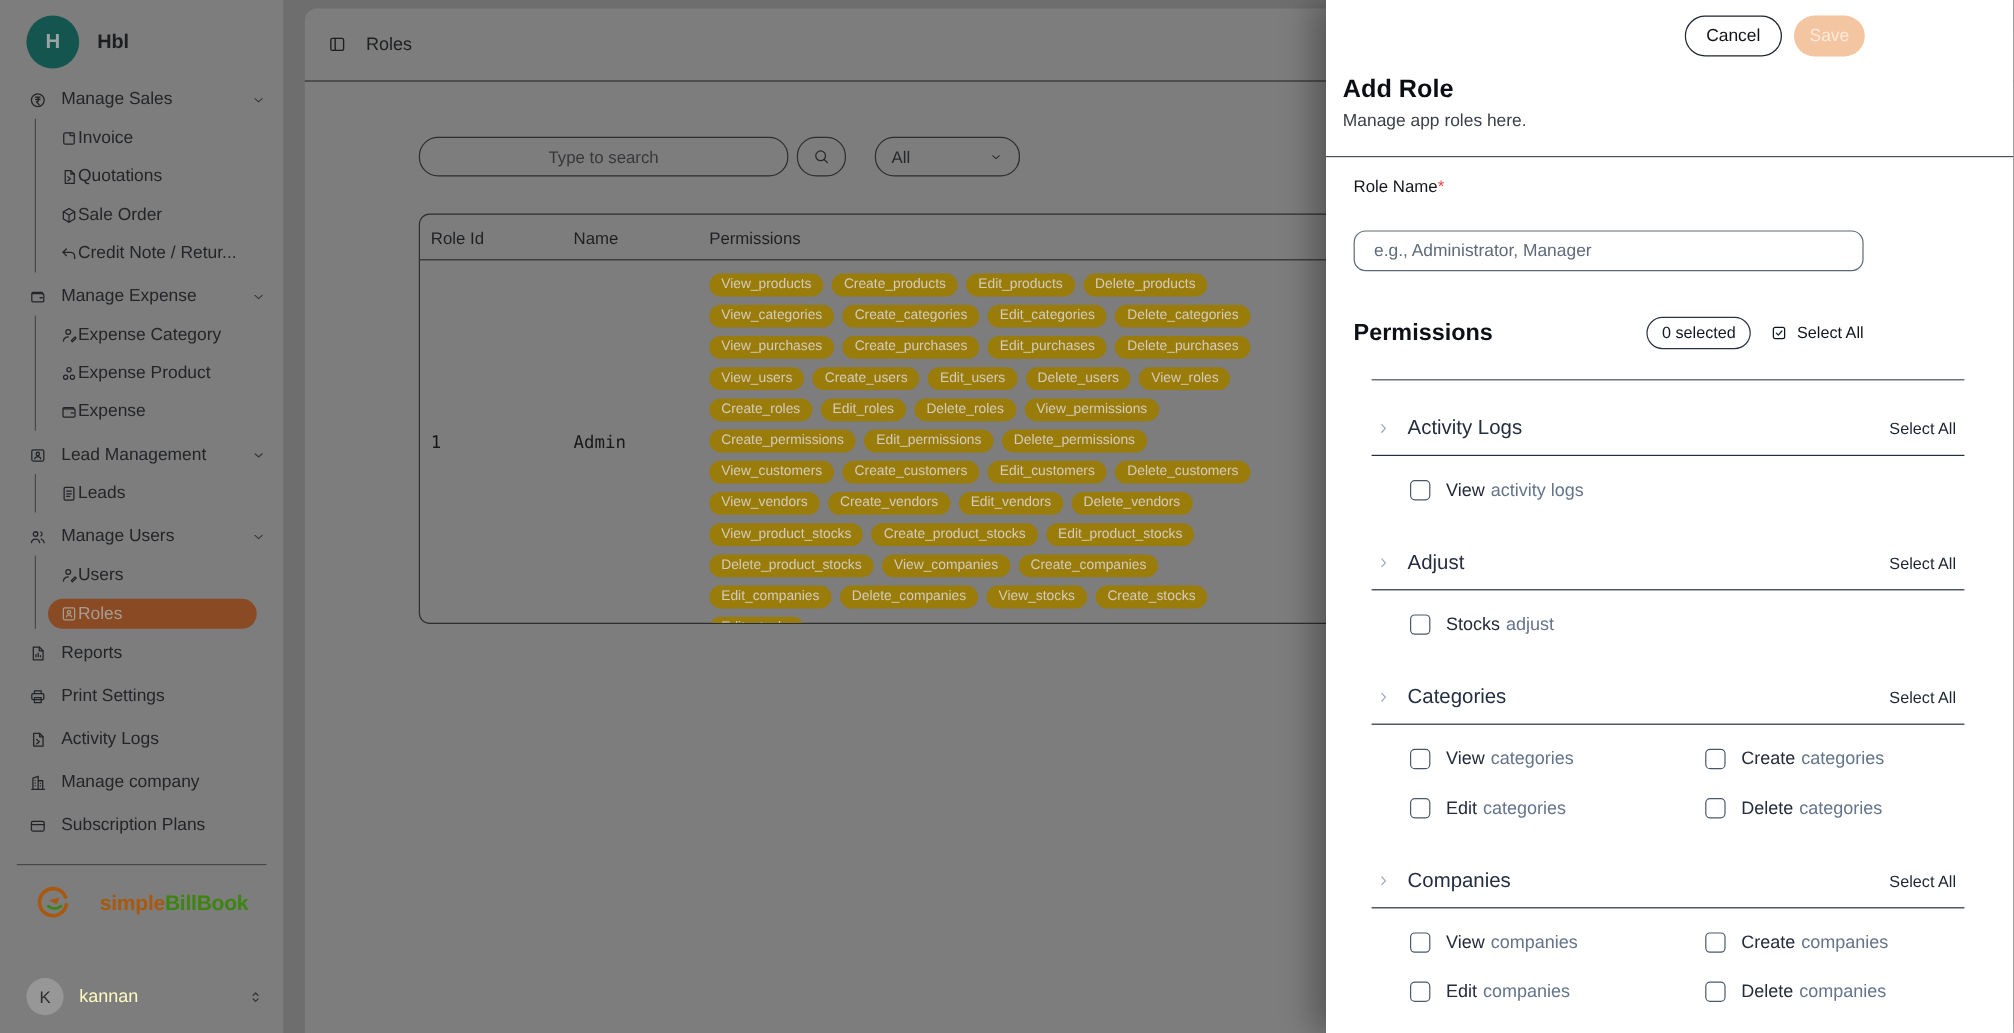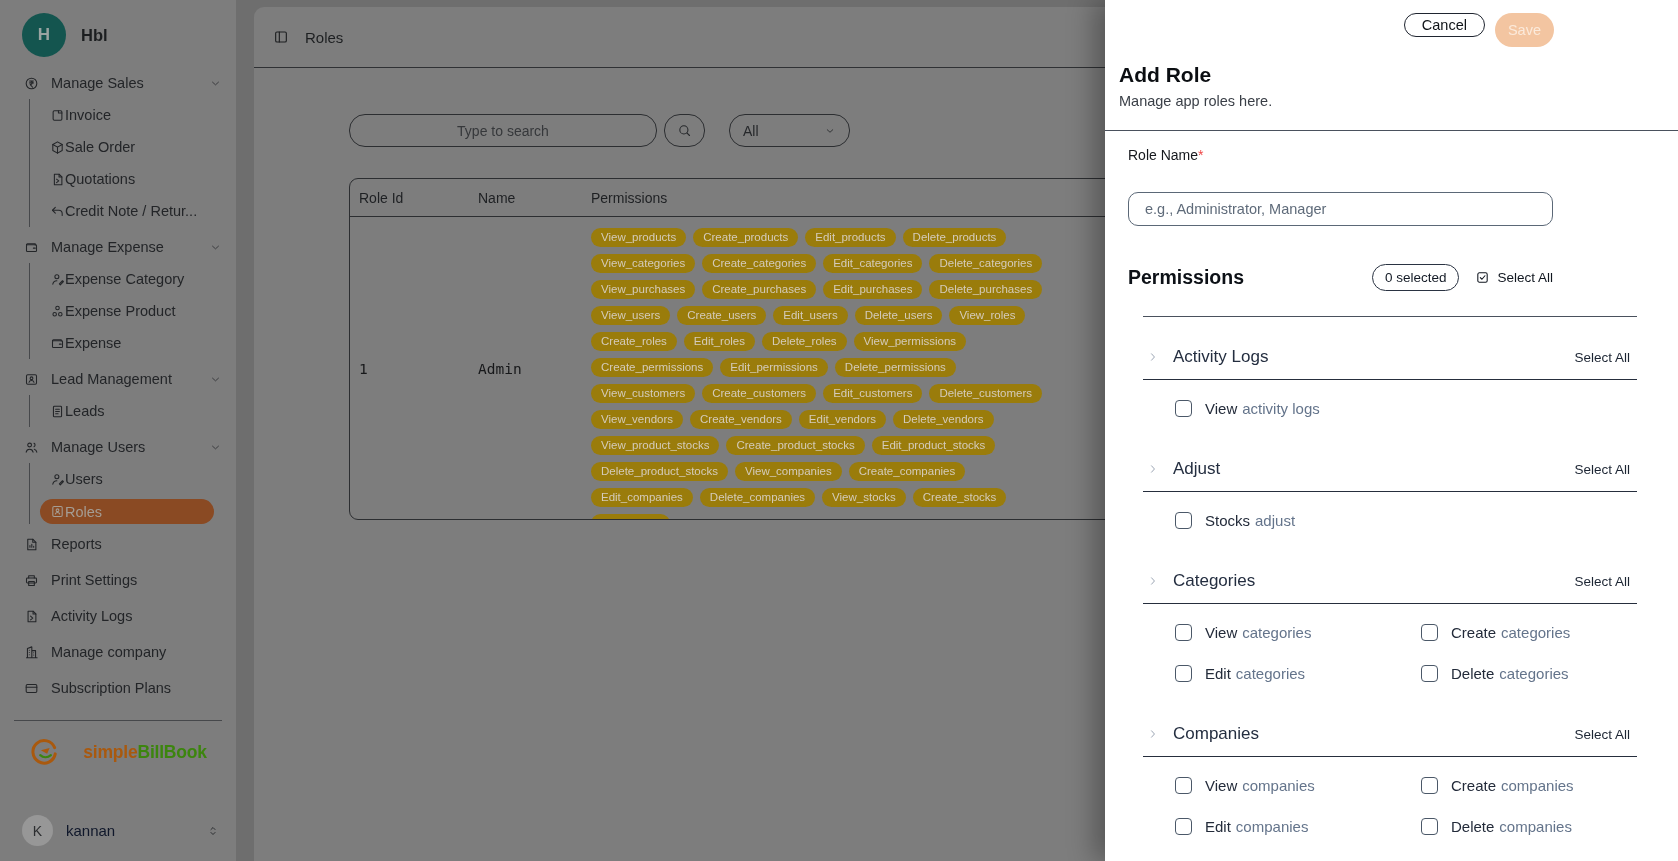--- a/index.html
+++ b/index.html
@@ -23,21 +23,21 @@
     margin:4px 22px 3px 10px;padding-left:10px;}
   .side-divider{margin:16px 14px 0;border-top:1px solid #46484b;}
   .brand{margin-top:16px;display:flex;justify-content:center;align-items:center;gap:24px;
     font-size:17.5px;font-weight:700;letter-spacing:-.2px;}
   .brand .p1{color:#a9590e;}.brand .p2{color:#3c850e;}
   .brand-mark{width:30px;height:30px;}
   .user-row{position:absolute;bottom:7px;left:0;right:0;height:47px;display:flex;align-items:center;
     gap:13px;padding:0 16px 0 22px;cursor:pointer;}
   .avatar{width:31px;height:31px;border-radius:50%;background:#979797;color:#2c2e30;font-size:14px;
     display:flex;align-items:center;justify-content:center;}
-  .user-name{font-size:15px;color:#0f172a;}
+  .user-name{font-size:15px;color:#fef9c3;}
   .user-row .chev{margin-left:auto;color:#2c2e31;}
 
   
   .main-card{position:absolute;left:254px;top:7px;right:0;bottom:0;background:#7d7d7d;
     border-top-left-radius:10px;z-index:1;}
   .main-header{height:61px;border-bottom:1px solid #2f3134;display:flex;align-items:center;gap:16px;
     padding-left:19px;color:#1d1f21;}
   .main-title{font-size:15px;}
   .toolbar{margin:46px 0 0 95px;display:flex;align-items:center;gap:8px;}
   .search-input{width:308px;height:33px;border:1px solid #2c2e31;border-radius:16px;background:transparent;
@@ -56,21 +56,21 @@
     display:flex;align-items:center;}
   .badges{width:470px;display:flex;flex-wrap:wrap;gap:7px;align-content:flex-start;
     padding-top:11px;height:303px;overflow:hidden;}
   .badge{background:#9a7c0b;color:#d4cbba;border-radius:999px;padding:3px 10px 4px;font-size:11.5px;
     line-height:12px;white-space:nowrap;height:19px;}
 
   
   .drawer{position:absolute;right:0;top:0;width:573px;height:861px;background:#ffffff;z-index:5;
     box-shadow:-10px 0 26px rgba(0,0,0,.32);color:#15181d;}
   .actions{display:flex;justify-content:flex-end;gap:10px;padding:13px 124px 0 0;}
-  .btn-cancel{height:24px;padding:0 17px;border:1.5px solid #1f2530;border-radius:17px;background:#fff;
+  .btn-cancel{height:34px;padding:0 17px;border:1.5px solid #1f2530;border-radius:17px;background:#fff;
     font-size:14.5px;color:#101418;cursor:pointer;font-family:inherit;}
   .btn-save{height:34px;padding:0 13px;border:none;border-radius:17px;background:#f3c5a1;
     font-size:14.5px;color:#fbeadb;cursor:default;font-family:inherit;}
   .d-title{margin:16px 0 0 14px;font-size:21px;font-weight:700;color:#0b0e12;}
   .d-sub{margin:6px 0 0 14px;font-size:14.5px;color:#3a3f47;}
   .d-divider{margin-top:21px;border-top:1px solid #4a515d;}
   .form{padding:16px 0 0 23px;}
   .rn-label{font-size:14px;color:#15181d;}
   .req{color:#ef4444;}
   .rn-input{display:block;margin-top:29px;width:425px;height:34px;border:1.2px solid #5b6877;border-radius:10px;
@@ -118,31 +118,31 @@
     <div class="subs">
       <div class="sub-row">
         <svg class="ic" viewBox="0 0 24 24">
             <rect x="5" y="4.5" width="14" height="15" rx="2"></rect>
             <path d="M13.5 4.5V8h5.5"></path>
           </svg>
         <span>Invoice</span>
       </div>
       <div class="sub-row">
         <svg class="ic" viewBox="0 0 24 24">
+            <path d="M7 3.5h7.5L19 8v12.5H7z"></path>
+            <path d="M14.5 3.5V8H19M10.5 11.5l3.5 2.8-3.5 2.8"></path>
+          </svg>
+        <span>Quotations</span>
+      </div>
+      <div class="sub-row">
+        <svg class="ic" viewBox="0 0 24 24">
             <path d="M12 3l7.5 4.2v9.6L12 21l-7.5-4.2V7.2z"></path>
             <path d="M4.5 7.2L12 11.4l7.5-4.2M12 11.4V21"></path>
           </svg>
         <span>Sale Order</span>
-      </div>
-      <div class="sub-row">
-        <svg class="ic" viewBox="0 0 24 24">
-            <path d="M7 3.5h7.5L19 8v12.5H7z"></path>
-            <path d="M14.5 3.5V8H19M10.5 11.5l3.5 2.8-3.5 2.8"></path>
-          </svg>
-        <span>Quotations</span>
       </div>
       <div class="sub-row">
         <svg class="ic" viewBox="0 0 24 24">
             <path d="M8.5 5.5L4 10l4.5 4.5"></path>
             <path d="M4 10h10a5.5 5.5 0 015.5 5.5v3"></path>
           </svg>
         <span>Credit Note / Retur...</span>
       </div>
     </div>
 

